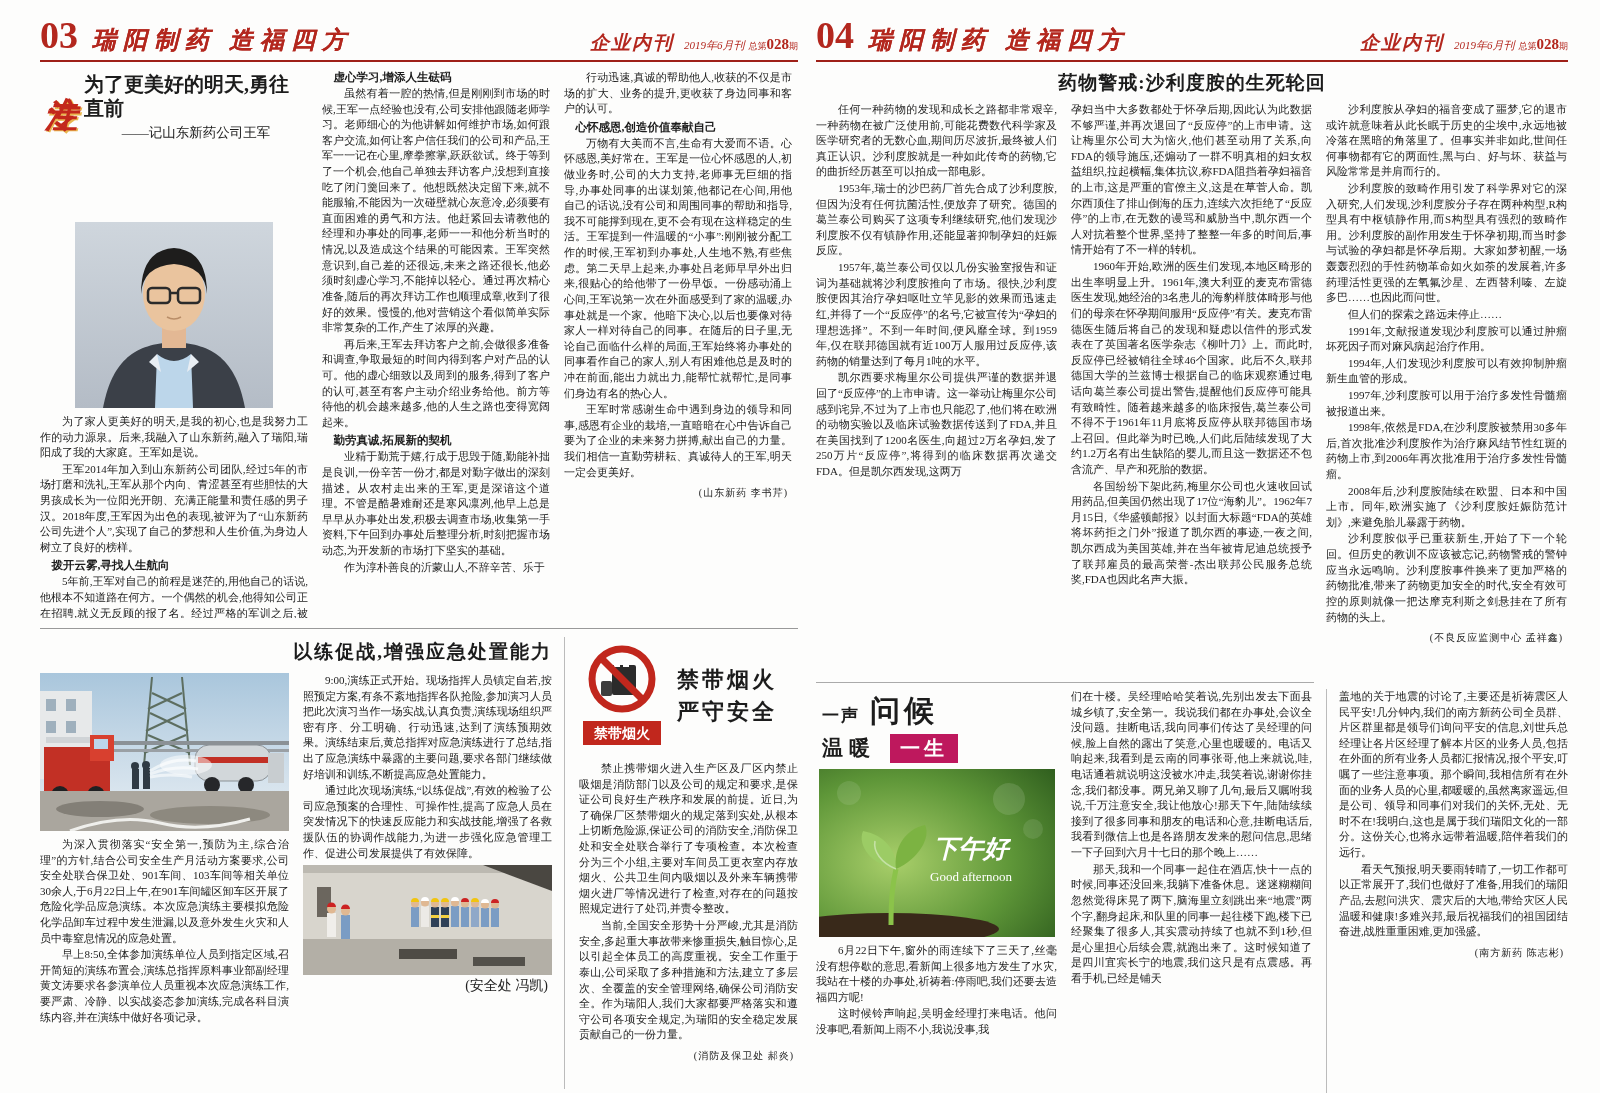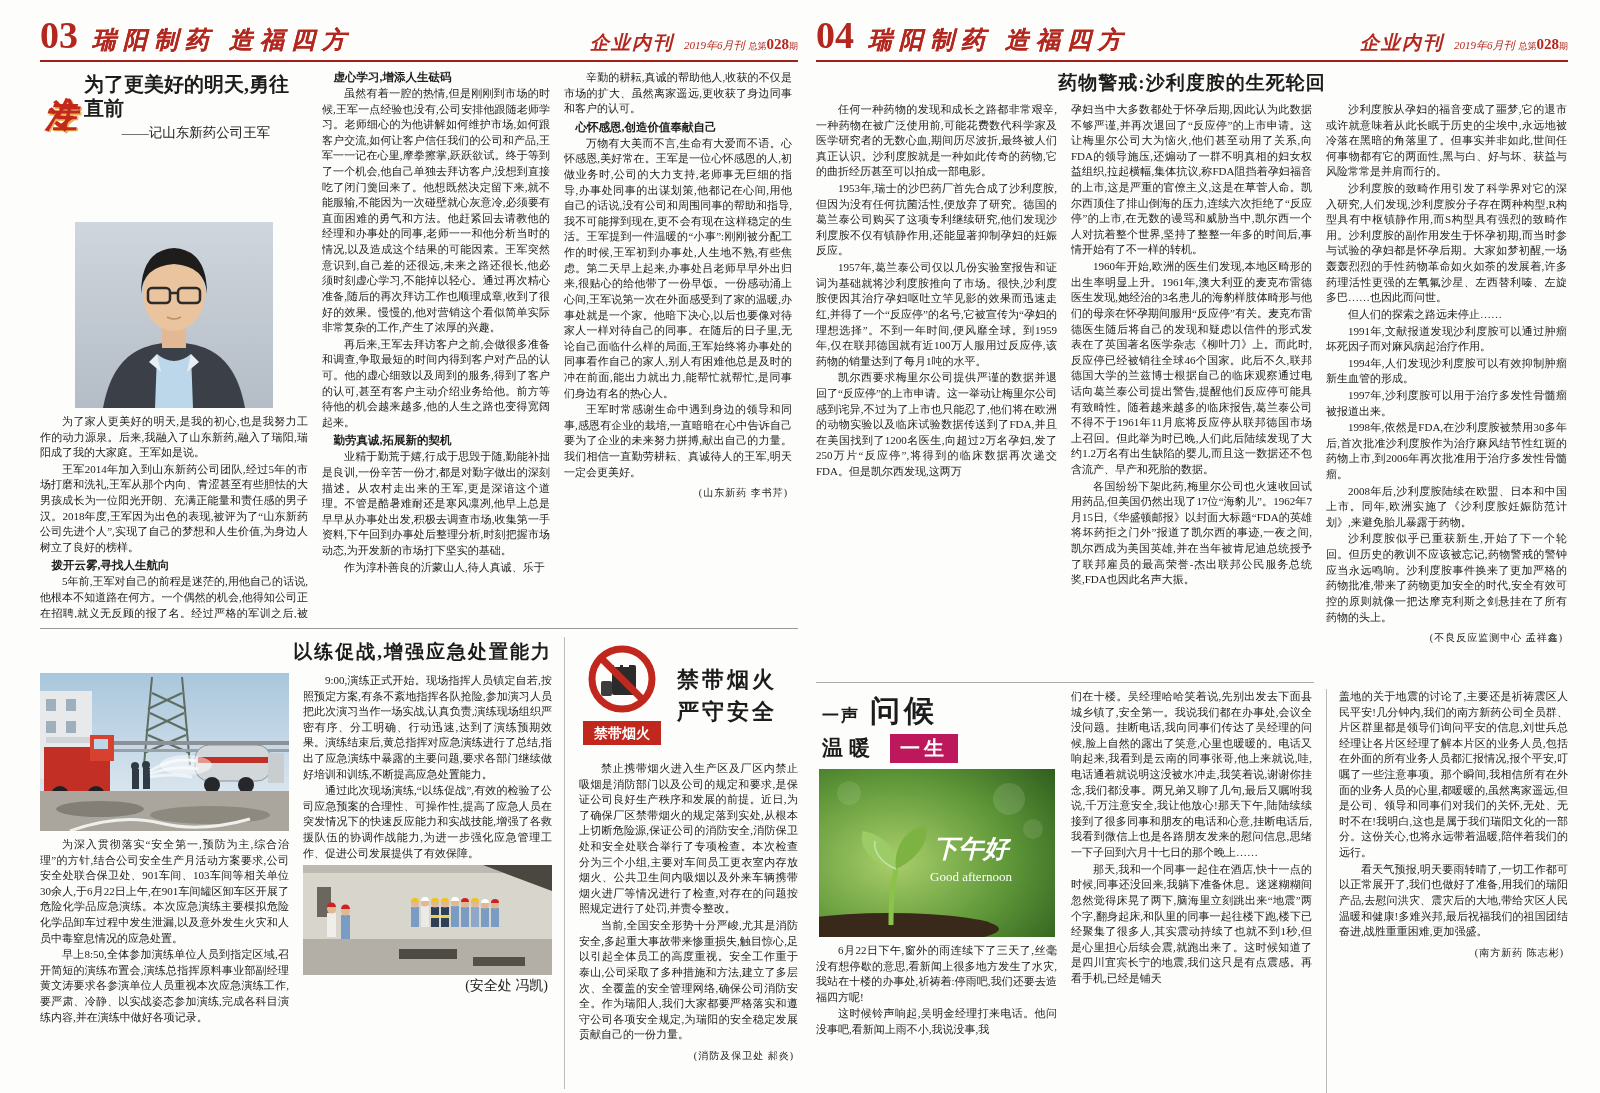--- a/index.html
+++ b/index.html
@@ -111,24 +111,24 @@
         <p class="bp">王军2014年加入到山东新药公司团队,经过5年的市场打磨和洗礼,王军从那个内向、青涩甚至有些胆怯的大男孩成长为一位阳光开朗、充满正能量和责任感的男子汉。2018年度,王军因为出色的表现,被评为了“山东新药公司先进个人”,实现了自己的梦想和人生价值,为身边人树立了良好的榜样。</p>
         <h4 class="ch">拨开云雾,寻找人生航向</h4>
         <p class="bp">5年前,王军对自己的前程是迷茫的,用他自己的话说,他根本不知道路在何方。一个偶然的机会,他得知公司正在招聘,就义无反顾的报了名。经过严格的军训之后,被分配到山东新药公司,经过这几年公司的培养、领导同事的帮助和自己的努力奋斗,逐渐成长起来的他慢慢打消了之前对未来的焦虑和迷茫,坚定了留下来并为之奋斗的决心,人生也开启了新的大门。</p>
       </div>
       <div class="fcol">
         <h4 class="ch" style="margin-top:0">虚心学习,增添人生砝码</h4>
         <p class="bp">虽然有着一腔的热情,但是刚刚到市场的时候,王军一点经验也没有,公司安排他跟随老师学习。老师细心的为他讲解如何维护市场,如何跟客户交流,如何让客户信任我们的公司和产品,王军一一记在心里,摩拳擦掌,跃跃欲试。终于等到了一个机会,他自己单独去拜访客户,没想到直接吃了闭门羹回来了。他想既然决定留下来,就不能服输,不能因为一次碰壁就心灰意冷,必须要有直面困难的勇气和方法。他赶紧回去请教他的经理和办事处的同事,老师一一和他分析当时的情况,以及造成这个结果的可能因素。王军突然意识到,自己差的还很远,未来之路还很长,他必须时刻虚心学习,不能掉以轻心。通过再次精心准备,随后的再次拜访工作也顺理成章,收到了很好的效果。慢慢的,他对营销这个看似简单实际非常复杂的工作,产生了浓厚的兴趣。</p>
         <p class="bp">再后来,王军去拜访客户之前,会做很多准备和调查,争取最短的时间内得到客户对产品的认可。他的虚心细致以及周到的服务,得到了客户的认可,甚至有客户主动介绍业务给他。前方等待他的机会越来越多,他的人生之路也变得宽阔起来。</p>
         <h4 class="ch">勤劳真诚,拓展新的契机</h4>
         <p class="bp">业精于勤荒于嬉,行成于思毁于随,勤能补拙是良训,一份辛苦一份才,都是对勤字做出的深刻描述。从农村走出来的王军,更是深谙这个道理。不管是酷暑难耐还是寒风凛冽,他早上总是早早从办事处出发,积极去调查市场,收集第一手资料,下午回到办事处后整理分析,时刻把握市场动态,为开发新的市场打下坚实的基础。</p>
-        <p class="bp">作为淳朴善良的沂蒙山人,待人真诚、乐于</p>
+        <p class="bp">作为淳朴善良的沂蒙山人,不辞辛苦、乐于</p>
       </div>
       <div class="fcol">
-        <p class="bp">辛勤的耕耘,真诚的帮助他人,收获的不仅是市场的扩大、虽然离家遥远,更收获了身边同事和客户的认可。</p>
+        <p class="bp">行动迅速,真诚的帮助他人,收获的不仅是市场的扩大、业务的提升,更收获了身边同事和客户的认可。</p>
         <h4 class="ch">心怀感恩,创造价值奉献自己</h4>
         <p class="bp">万物有大美而不言,生命有大爱而不语。心怀感恩,美好常在。王军是一位心怀感恩的人,初做业务时,公司的大力支持,老师事无巨细的指导,办事处同事的出谋划策,他都记在心间,用他自己的话说,没有公司和周围同事的帮助和指导,我不可能撑到现在,更不会有现在这样稳定的生活。王军提到一件温暖的“小事”:刚刚被分配工作的时候,王军初到办事处,人生地不熟,有些焦虑。第二天早上起来,办事处吕老师早早外出归来,很贴心的给他带了一份早饭。一份感动涌上心间,王军说第一次在外面感受到了家的温暖,办事处就是一个家。他暗下决心,以后也要像对待家人一样对待自己的同事。在随后的日子里,无论自己面临什么样的局面,王军始终将办事处的同事看作自己的家人,别人有困难他总是及时的冲在前面,能出力就出力,能帮忙就帮忙,是同事们身边有名的热心人。</p>
         <p class="bp">王军时常感谢生命中遇到身边的领导和同事,感恩有企业的栽培,一直暗暗在心中告诉自己要为了企业的未来努力拼搏,献出自己的力量。我们相信一直勤劳耕耘、真诚待人的王军,明天一定会更美好。</p>
         <p class="byline">(山东新药 李书芹)</p>
       </div>
     </section>
 
     <hr class="divider">
 
     <section class="bottomrow">

